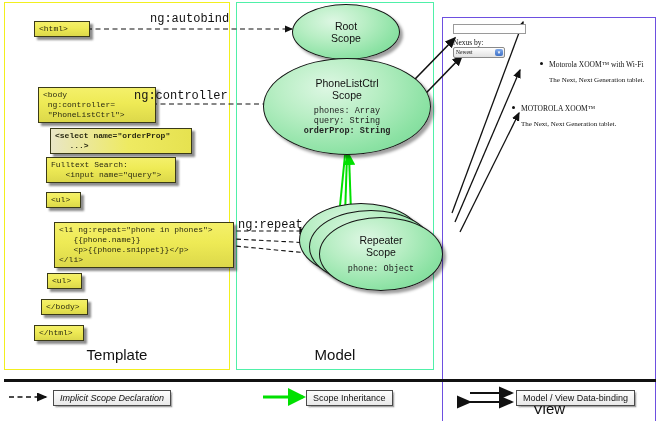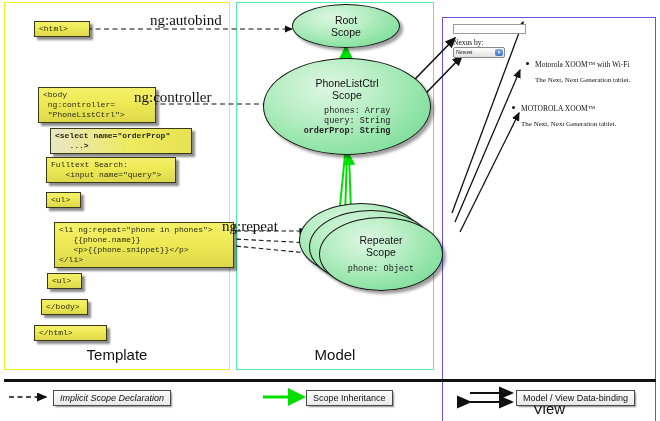--- a/index.html
+++ b/index.html
@@ -41,21 +41,21 @@
   
   .ellipse{
     position:absolute;box-sizing:border-box;border-radius:50%;
     border:1.4px solid #151515;
     background:radial-gradient(ellipse at 38% 30%, #ddf7e3 0%, #b8eec4 35%, #8ce2a4 70%, #6fd390 100%);
     box-shadow:3px 3px 3px rgba(0,0,0,0.38);
     display:flex;flex-direction:column;align-items:center;justify-content:center;
     text-align:center;
   }
   .ell-title{font-size:10.5px;line-height:12px;color:#111;font-family:"Liberation Sans",sans-serif;}
-  .ell-props{font-family:"Liberation Mono", monospace;font-size:8.5px;line-height:10px;color:#222;text-align:right;}
+  .ell-props{font-family:"Liberation Mono", monospace;font-size:8.5px;line-height:10px;color:#222;text-align:center;}
   .ell-props .b{font-weight:bold;}
 
   
   .view-label{position:absolute;font-family:"Liberation Serif",serif;font-size:7.5px;color:#111;}
   .view-input{
     position:absolute;box-sizing:border-box;background:#fff;border:1px solid #9a9a9a;
   }
   .view-select{
     position:absolute;box-sizing:border-box;background:linear-gradient(to bottom,#fefefe,#e2e2e2);
     border:1px solid #8a8a8a;border-radius:2px;
@@ -71,21 +71,21 @@
   .phone-name{
     font-family:"Liberation Serif",serif;font-size:7.5px;color:#111;white-space:nowrap;
   }
   .phone-bullet{position:absolute;left:-9px;top:2px;width:3px;height:3px;border-radius:50%;background:#111;}
   .phone-snippet{
     font-family:"Liberation Serif",serif;font-size:7px;color:#111;white-space:nowrap;margin-top:7px;
   }
 
   
   .nglabel{
-    position:absolute;font-family:Liberation Serif, serif;font-size:15px;color:#111;white-space:nowrap;
+    position:absolute;font-family:Liberation Mono, monospace;font-size:12px;color:#111;white-space:nowrap;
   }
 
   
   #legend-rule{position:absolute;left:4px;top:379px;width:652px;height:2.5px;background:#111;}
   .legend-box{
     position:absolute;box-sizing:border-box;
     background:linear-gradient(to bottom,#fdfdfd,#e9e9e9);
     border:1.2px solid #4a4a4a;
     font-family:"Liberation Sans",sans-serif;font-size:9px;color:#111;
     padding:2px 6px;white-space:nowrap;
@@ -160,27 +160,27 @@
 
   <div class="codebox" style="left:34px;top:222px;width:180px;">&lt;li ng:repeat="phone in phones"&gt;
    {{phone.name}}
    &lt;p&gt;{{phone.snippet}}&lt;/p&gt;
 &lt;/li&gt;</div>
 
   <div class="codebox" style="left:27px;top:273px;width:35px;">&lt;ul&gt;</div>
 
   <div class="codebox" style="left:21px;top:299px;width:47px;">&lt;/body&gt;</div>
 
-  <div class="codebox" style="left:14px;top:325px;width:73px;">&lt;/html&gt;</div>
+  <div class="codebox" style="left:14px;top:325px;width:50px;">&lt;/html&gt;</div>
 
   <div class="nglabel" style="left:150px;top:12px;">ng:autobind</div>
   <div class="nglabel" style="left:134px;top:89px;">ng:controller</div>
-  <div class="nglabel" style="left:222px;top:218px;">ng:repeat</div>
-
-  <div class="ellipse" style="left:292px;top:4px;width:108px;height:44px;">
+  <div class="nglabel" style="left:238px;top:218px;">ng:repeat</div>
+
+  <div class="ellipse" style="left:292px;top:4px;width:108px;height:56px;">
     <div class="ell-title">Root<br>Scope</div>
   </div>
 
   <div class="ellipse" style="left:263px;top:58px;width:168px;height:97px;">
     <div class="ell-title">PhoneListCtrl<br>Scope</div>
     <div class="ell-props" style="margin-top:5px;">
       <div>phones: Array</div>
       <div>query: String</div>
       <div class="b">orderProp: String</div>
     </div>
@@ -198,21 +198,21 @@
   <div class="view-label" style="left:461px;top:15px;margin-top:10px;">Search:</div>
   <input class="view-input" style="left: 453px; top: 24px; width: 73px; height: 10px; font-size: 7px; padding: 0px 2px; font-family: &quot;Liberation Serif&quot;, serif;" value="">
 
   <div class="view-label" style="left:453px;top:38px;">Nexus by:</div>
   <div class="view-select" style="left:453px;top:47px;width:52px;height:11px;">
     <span>Newest</span>
     <span class="arrowbtn">▾</span>
   </div>
 
 
-  <div class="phone-item" style="left:535px;top:60px;">
+  <div class="phone-item" style="left:549px;top:60px;">
     <div class="phone-bullet"></div>
     <div class="phone-name">Motorola XOOM™  with Wi-Fi</div>
     <div class="phone-snippet">The Next, Next Generation tablet.</div>
   </div>
 
   <div class="phone-item" style="left:521px;top:104px;">
     <div class="phone-bullet"></div>
     <div class="phone-name">MOTOROLA XOOM™</div>
     <div class="phone-snippet">The Next, Next Generation tablet.</div>
   </div>

